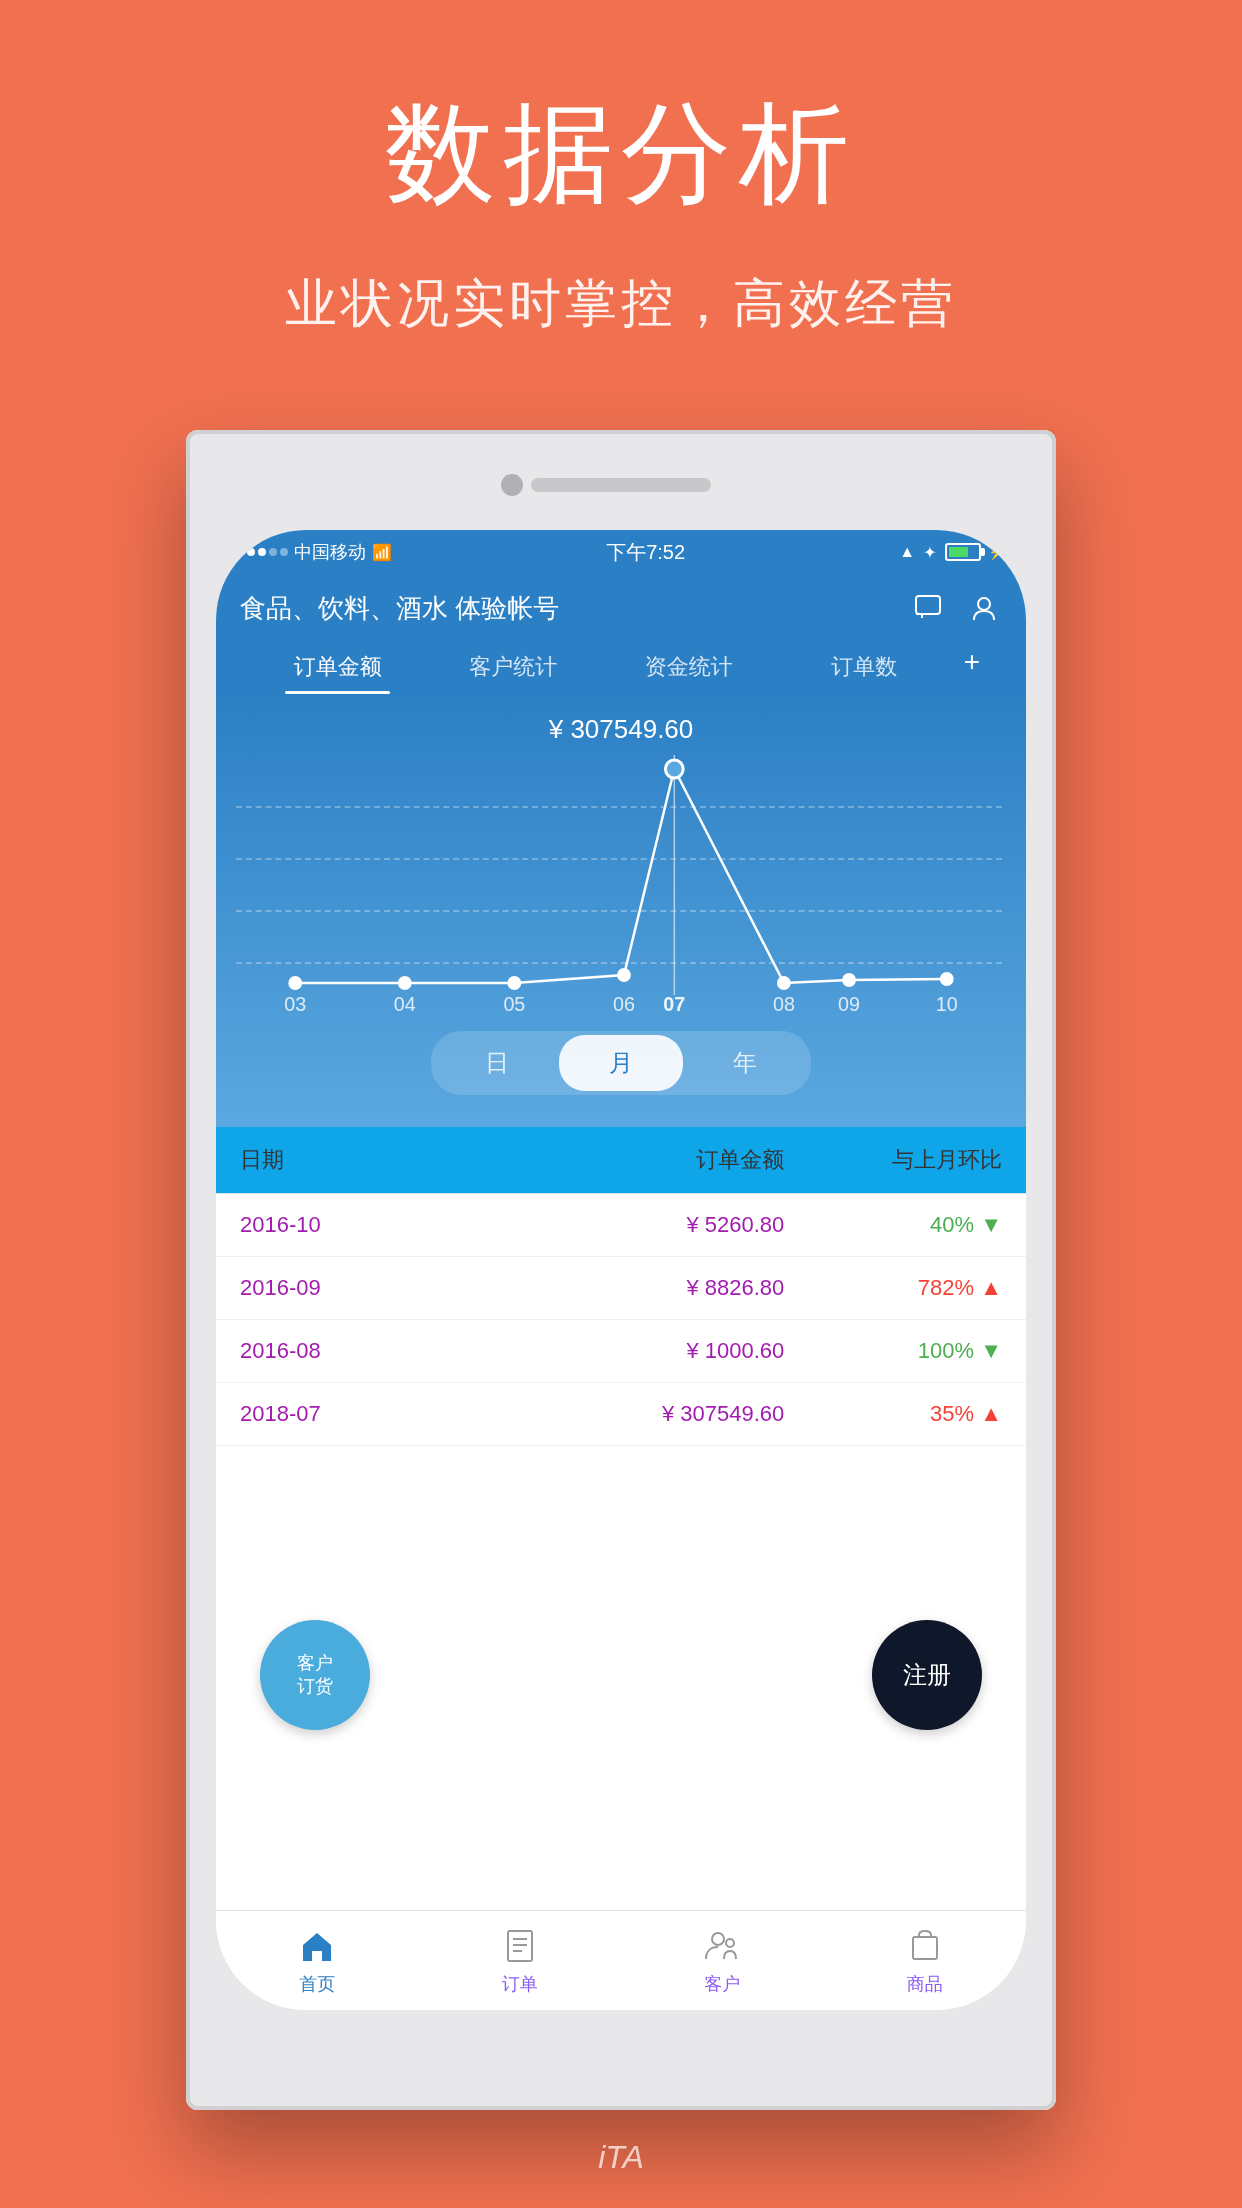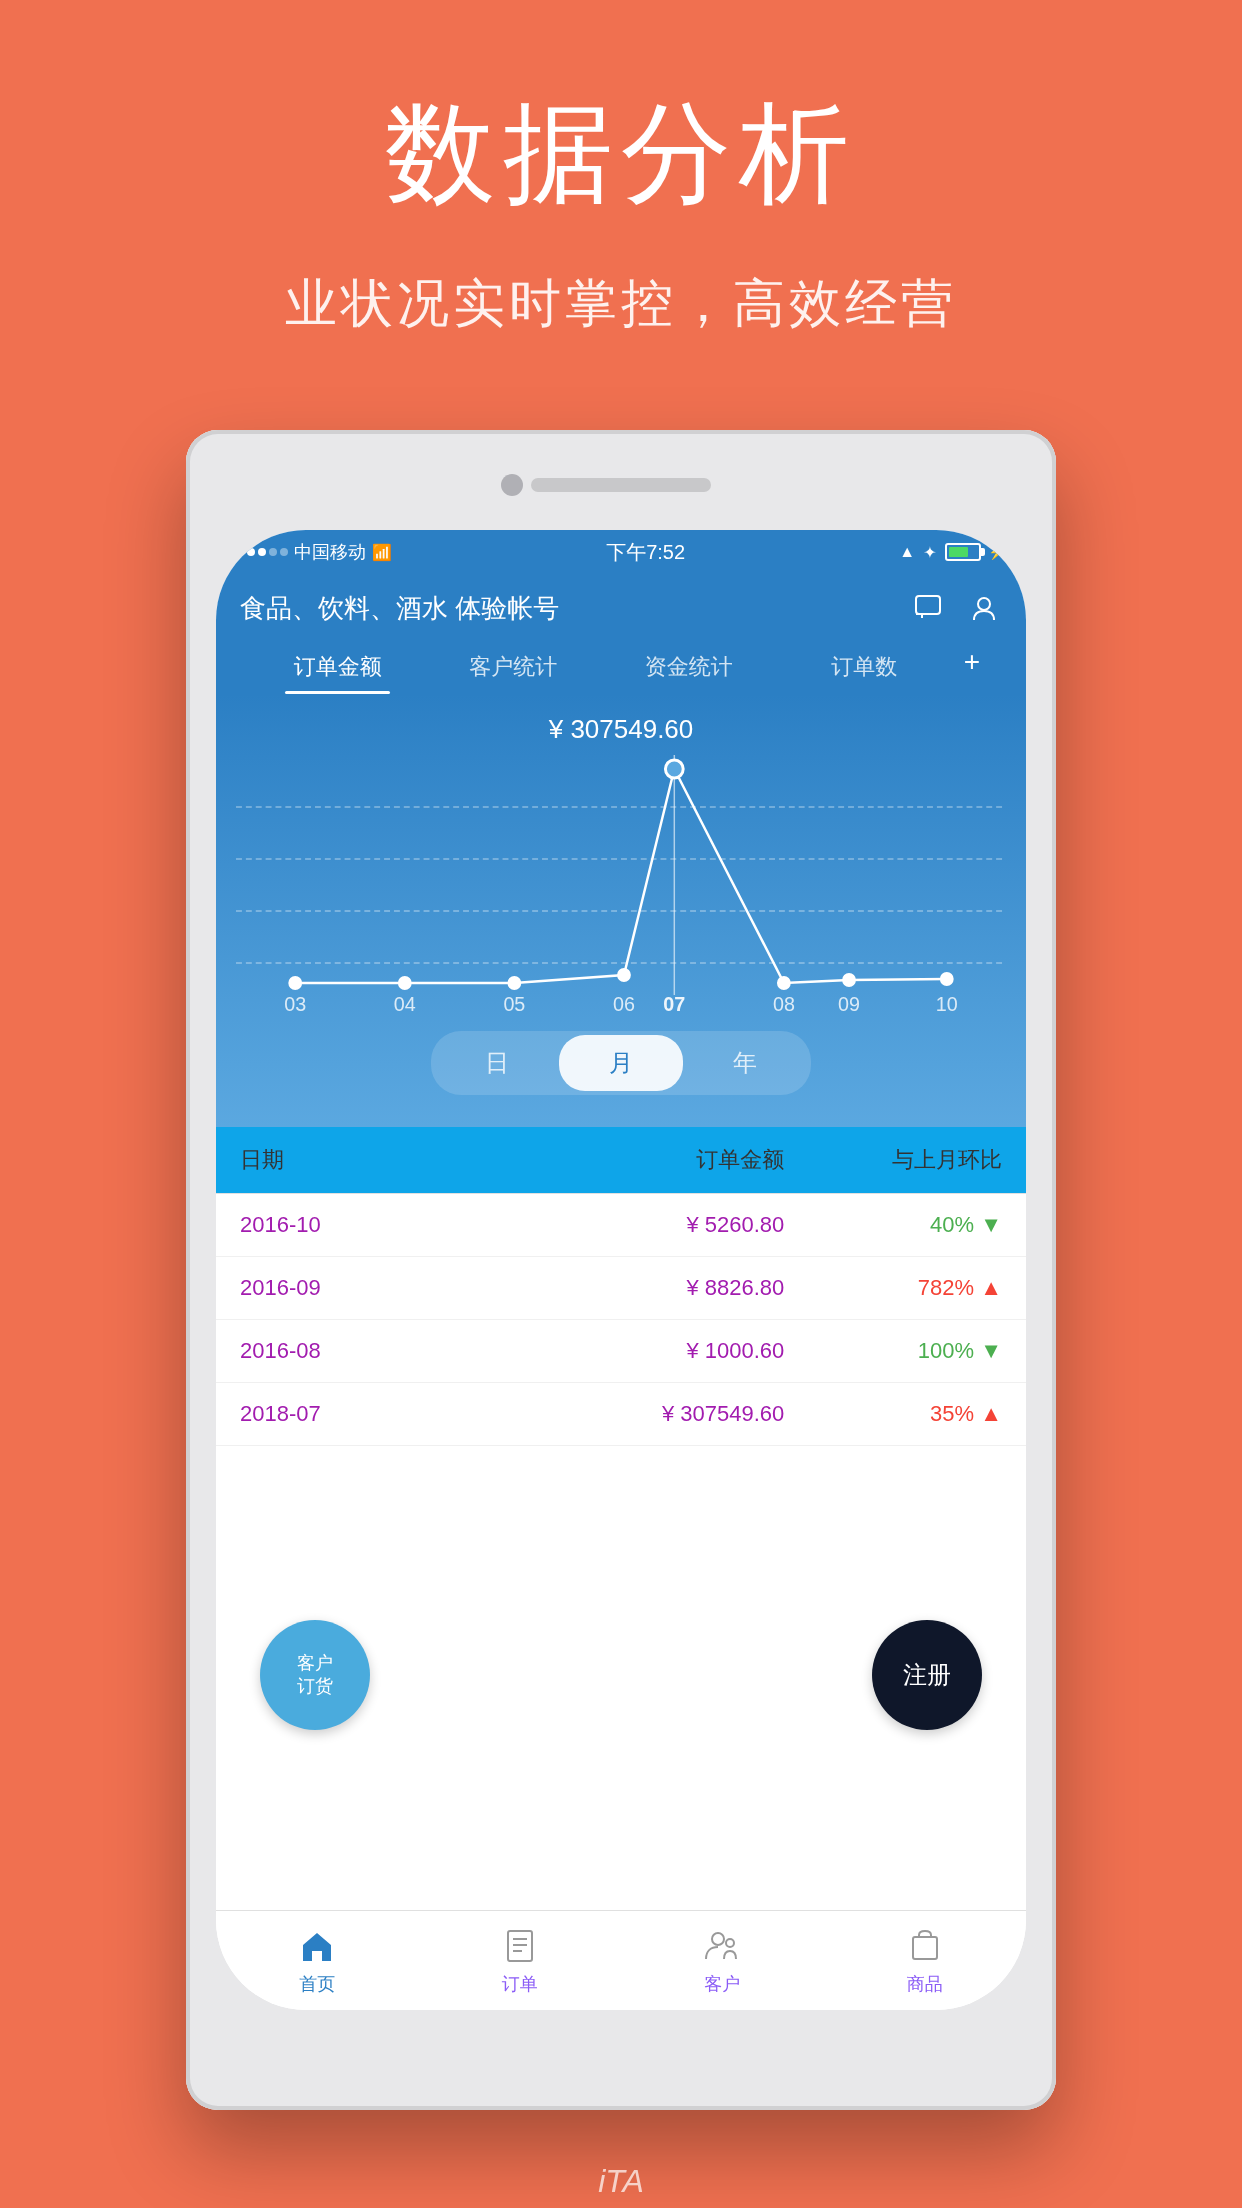--- a/index.html
+++ b/index.html
@@ -44,21 +44,21 @@
       left: 50%;
       transform: translateX(-50%);
       width: 870px;
       height: 1680px;
     }
 
     .phone-outer {
       width: 870px;
       height: 1680px;
       background: #e8e8ea;
-      border-radius: 32px;
+      border-radius: 12px;
       position: relative;
       box-shadow: 0 40px 80px rgba(0,0,0,0.3), inset 0 0 0 4px #d0d0d2, inset 0 0 0 8px #e8e8ea;
       text-decoration: underline;
     }
 
     
     .phone-speaker {
       position: absolute;
       top: 48px;
       left: 50%;
@@ -396,21 +396,21 @@
       justify-content: center;
       color: white;
       font-size: 24px;
       font-weight: 500;
       box-shadow: 0 4px 12px rgba(0,0,0,0.2);
     }
 
     
     .bottom-text {
       position: absolute;
-      bottom: 8px;
+      bottom: 32px;
       left: 50%;
       transform: translateX(-50%);
       font-size: 32px;
       color: rgba(255,255,255,0.7);
       white-space: nowrap;
       font-style: italic;
     }
 
     .dashed-line {
       stroke: rgba(255,255,255,0.4);

